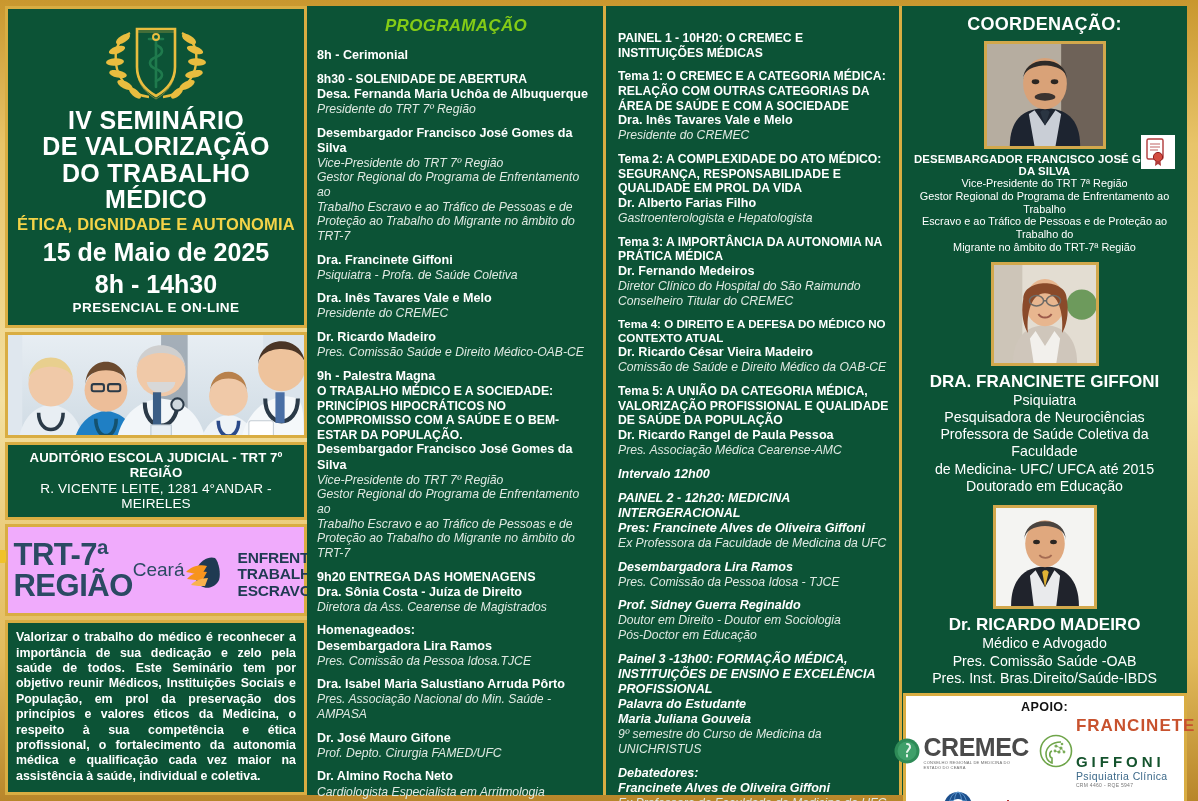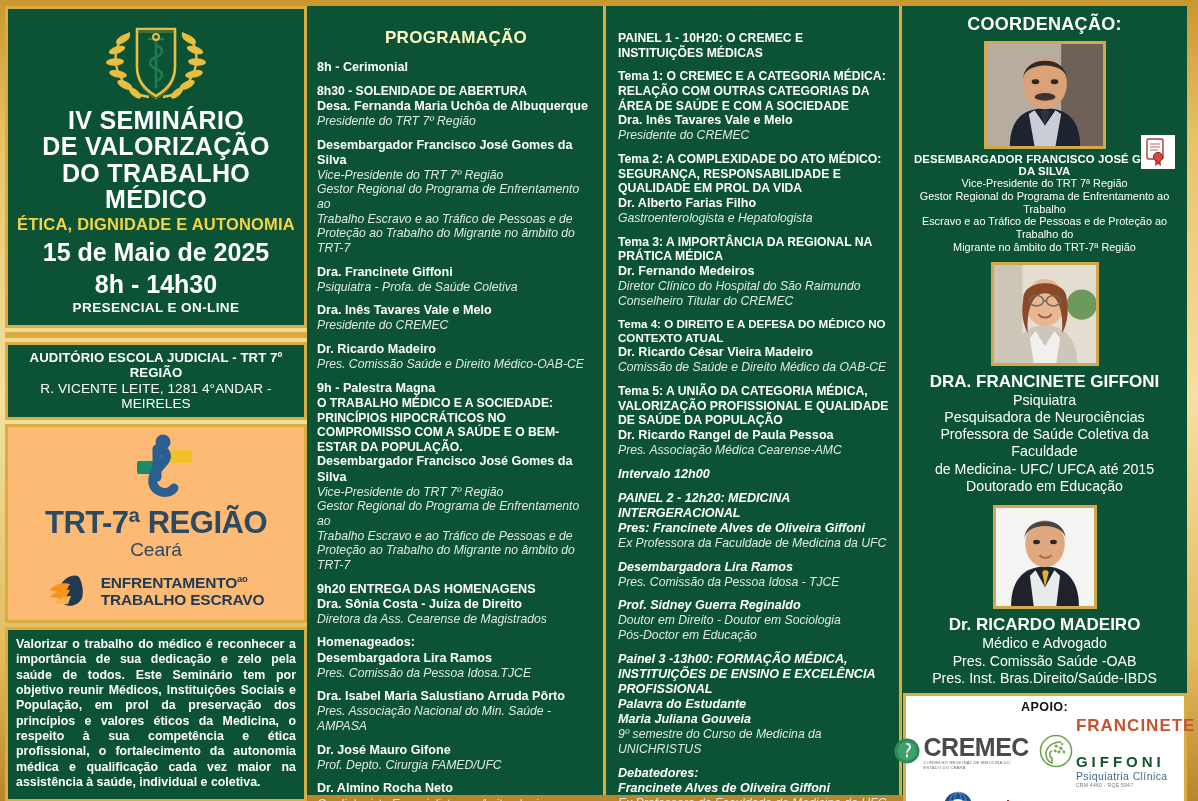--- a/index.html
+++ b/index.html
@@ -23,34 +23,34 @@
   .subtitle-y{color:#f4d348;font-weight:bold;font-size:16.5px;margin-top:3px;letter-spacing:.2px;}
   .dateline{color:#ffffff;font-weight:bold;font-size:25px;line-height:1.12;margin-top:4px;}
   .modeline{color:#ffffff;font-weight:bold;font-size:13.5px;letter-spacing:.4px;margin-top:2px;}
 
   .photoStrip{height:160px;overflow:hidden;position:relative;background:#cfd9e2;border:3px solid #d9ad42;box-sizing:border-box;}
 
   .venue{background:#0c5336;border:3px solid #d9ad42;box-sizing:border-box;text-align:center;padding:5px 4px 6px;}
   .venue .l1{color:#fff;font-weight:bold;font-size:13.2px;letter-spacing:.1px;}
   .venue .l2{color:#fff;font-size:13.6px;letter-spacing:.1px;margin-top:1px;}
 
-  .logoBox{background:#fdba74;border:3px solid #d9ad42;box-sizing:border-box;flex:1;display:flex;flex-direction:column;align-items:center;justify-content:center;padding:6px 4px;}
+  .logoBox{background:#f0abfc;border:3px solid #d9ad42;box-sizing:border-box;flex:1;display:flex;flex-direction:row;align-items:center;justify-content:center;padding:6px 4px;}
   .trtName{color:#2b4a63;font-weight:bold;font-size:31px;letter-spacing:-.5px;line-height:1;}
   .trtCeara{color:#2b4a63;font-size:19px;line-height:1.2;margin-top:1px;}
   .etRow{display:flex;align-items:center;gap:7px;margin-top:8px;}
   .etText{color:#1f3a52;font-weight:bold;font-size:15.5px;line-height:1.08;letter-spacing:-.2px;}
   .etText .ao{font-size:9.5px;font-weight:bold;vertical-align:super;}
 
   .blurb{background:#0c5336;border:3px solid #d9ad42;box-sizing:border-box;padding:7px 8px 8px;}
   .blurb p{margin:0;color:#ffffff;font-size:12.4px;line-height:1.24;text-align:justify;font-weight:bold;}
 
   
   .colProg{width:296px;padding:10px 8px 6px 10px;}
   .colPanel{width:296px;padding:25px 8px 6px 12px;border-left:3px solid #d9ad42;}
-  .progHead{color:#fef9c3;font-weight:bold;font-size:17px;text-align:center;letter-spacing:.3px;margin:12px 0 12px 0;}
+  .progHead{color:#84cc16;font-weight:bold;font-size:17px;text-align:center;letter-spacing:.3px;margin:0 0 12px 0;font-style:italic;}
 
   .blk{margin-bottom:9px;}
   .ln{color:#ffffff;font-size:12.6px;line-height:1.2;}
   .b{font-weight:bold;}
   .bi{font-weight:bold;font-style:italic;}
   .caps{font-weight:bold;font-size:12.2px;}
   .small{font-size:11.6px;}
   .ital-role{font-style:italic;color:#dfe9e2;font-size:12.2px;line-height:1.2;}
 
   
@@ -285,21 +285,21 @@
           <div class="ln caps">Tema 1: O CREMEC E A CATEGORIA MÉDICA: RELAÇÃO COM OUTRAS CATEGORIAS DA ÁREA DE SAÚDE E COM A SOCIEDADE</div>
           <div class="ln b">Dra. Inês Tavares Vale e Melo</div>
           <div class="ln ital-role">Presidente do CREMEC</div>
         </div>
         <div class="blk">
           <div class="ln caps">Tema 2: A COMPLEXIDADE DO ATO MÉDICO: SEGURANÇA, RESPONSABILIDADE E QUALIDADE EM PROL DA VIDA</div>
           <div class="ln b">Dr. Alberto Farias Filho</div>
           <div class="ln ital-role">Gastroenterologista e Hepatologista</div>
         </div>
         <div class="blk">
-          <div class="ln caps">Tema 3: A IMPORTÂNCIA DA REGIONAL NA PRÁTICA MÉDICA</div>
+          <div class="ln caps">Tema 3: A IMPORTÂNCIA DA AUTONOMIA NA PRÁTICA MÉDICA</div>
           <div class="ln b">Dr. Fernando Medeiros</div>
           <div class="ln ital-role">Diretor Clínico do Hospital do São Raimundo</div>
           <div class="ln ital-role">Conselheiro Titular do CREMEC</div>
         </div>
         <div class="blk">
           <div class="ln caps small">Tema 4: O DIREITO E A DEFESA DO MÉDICO NO CONTEXTO ATUAL</div>
           <div class="ln b">Dr. Ricardo César Vieira Madeiro</div>
           <div class="ln ital-role">Comissão de Saúde e Direito Médico da OAB-CE</div>
         </div>
         <div class="blk">

